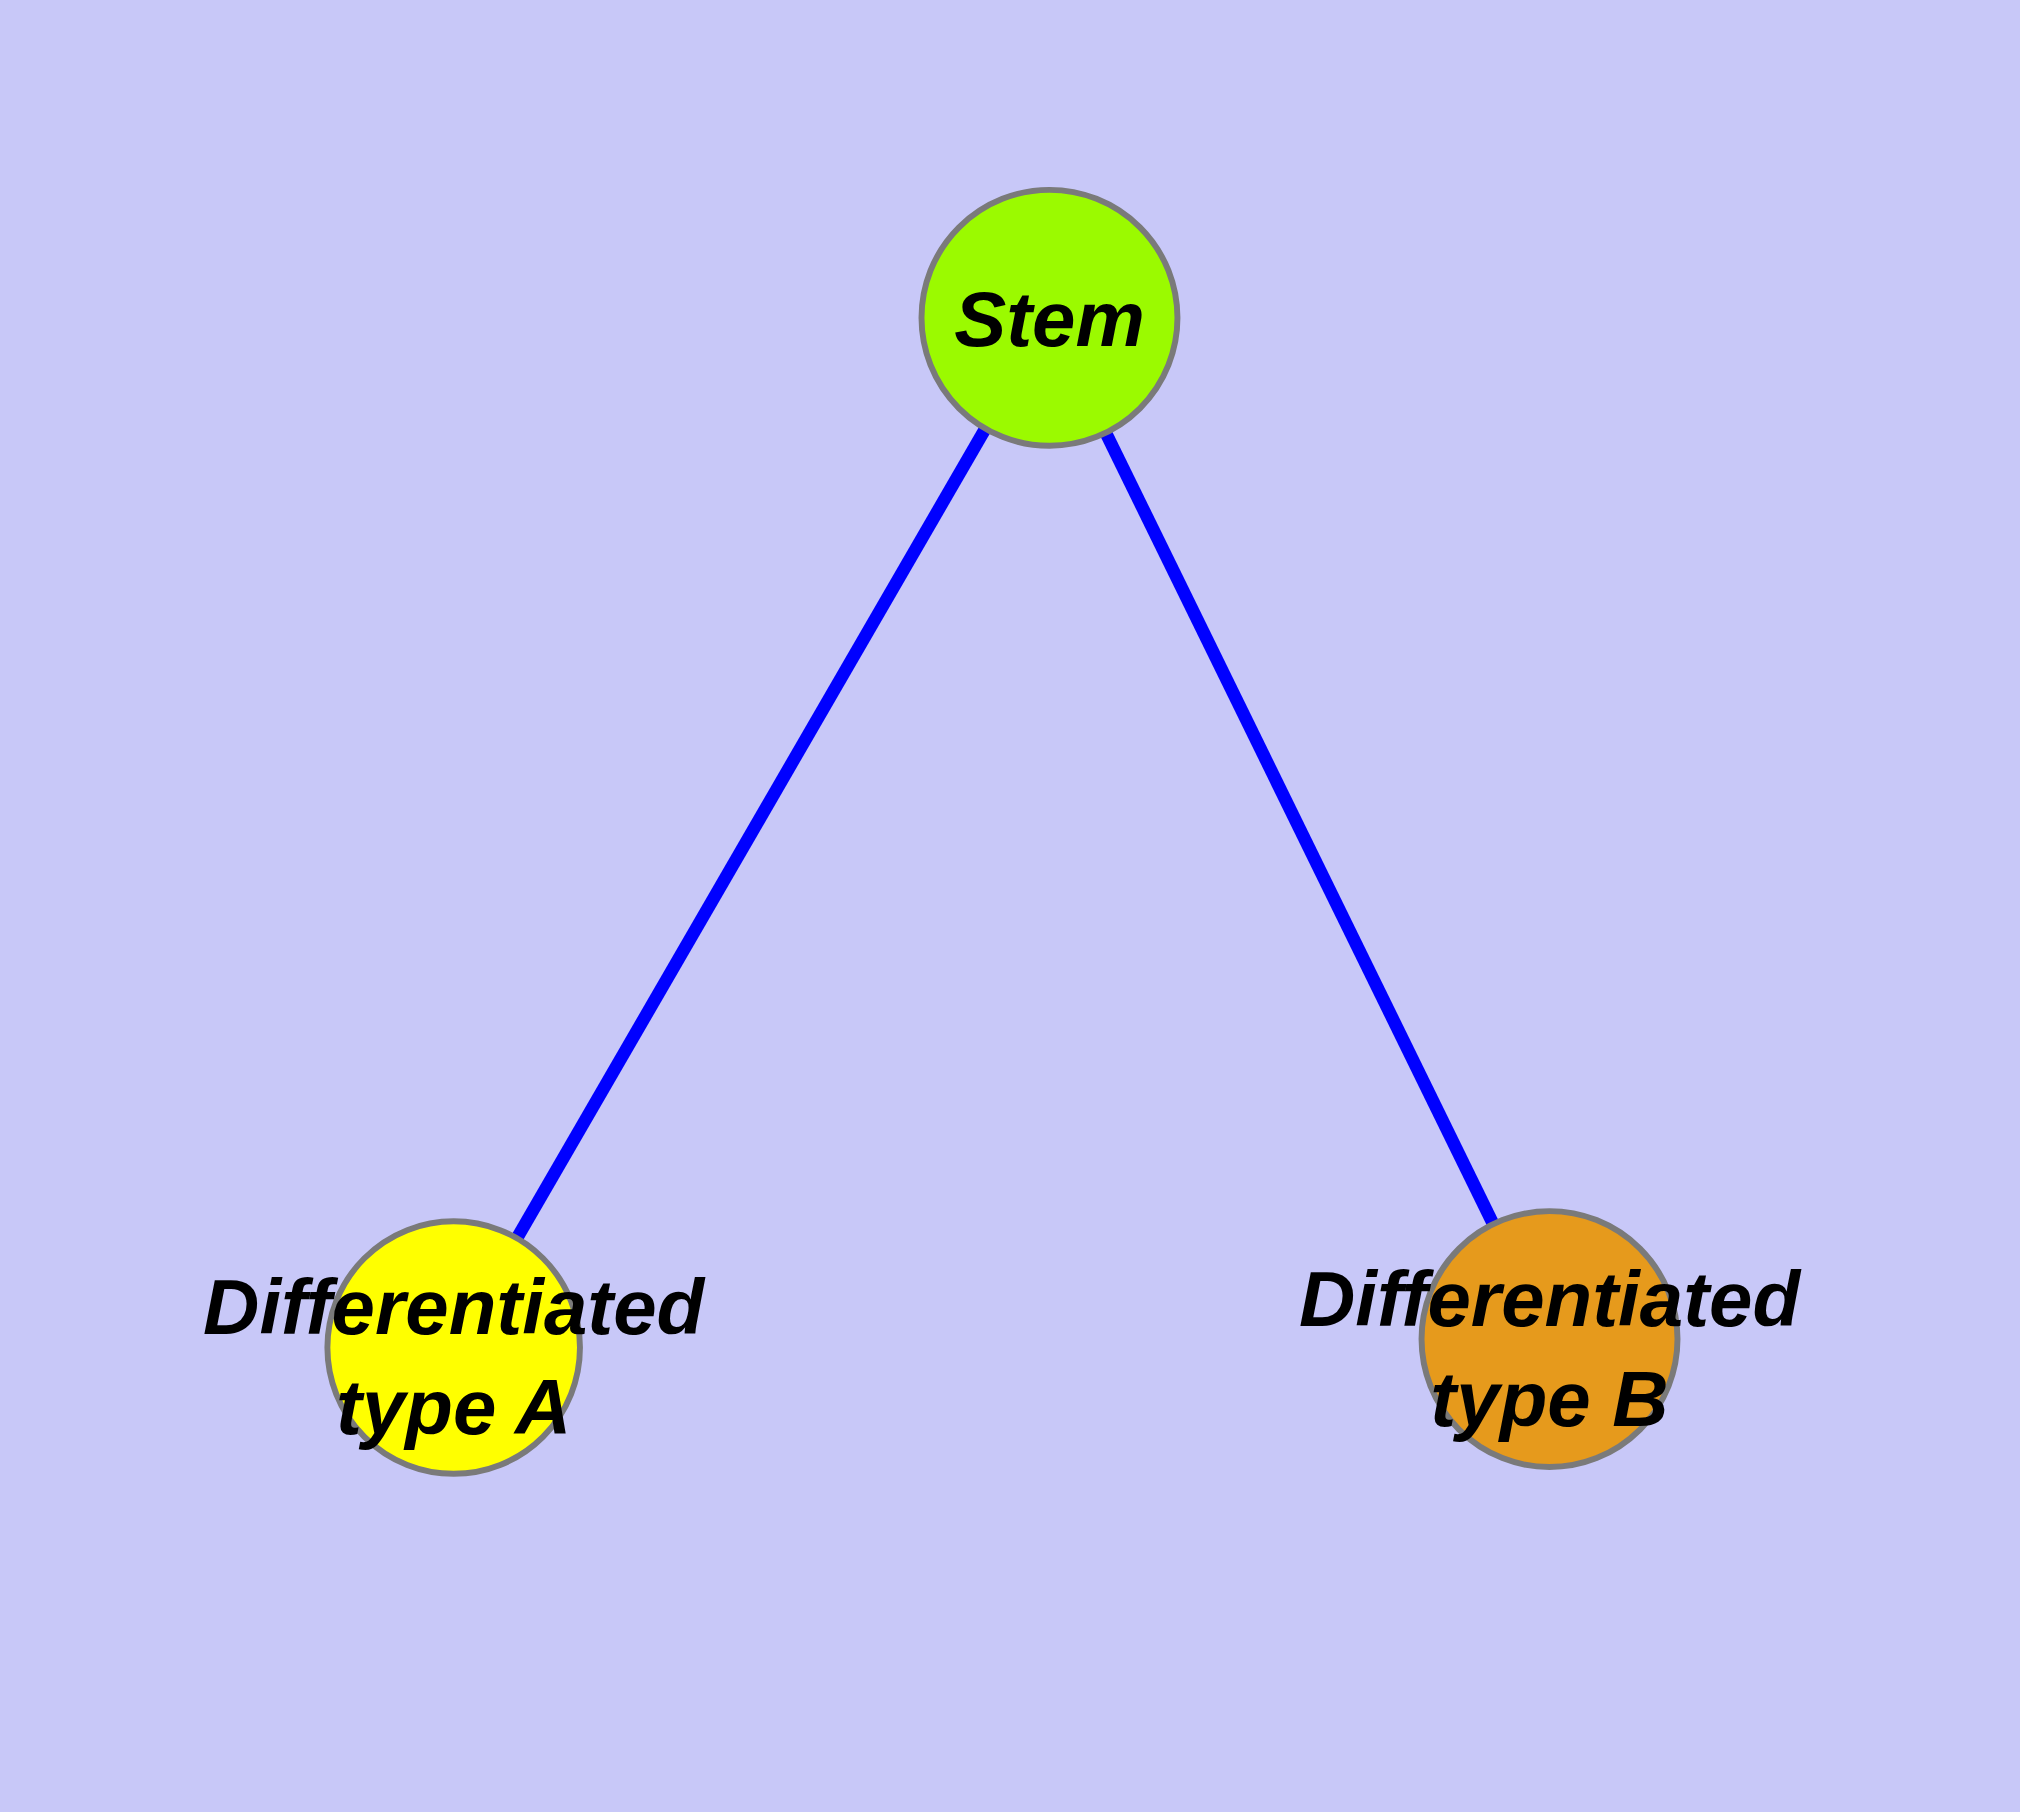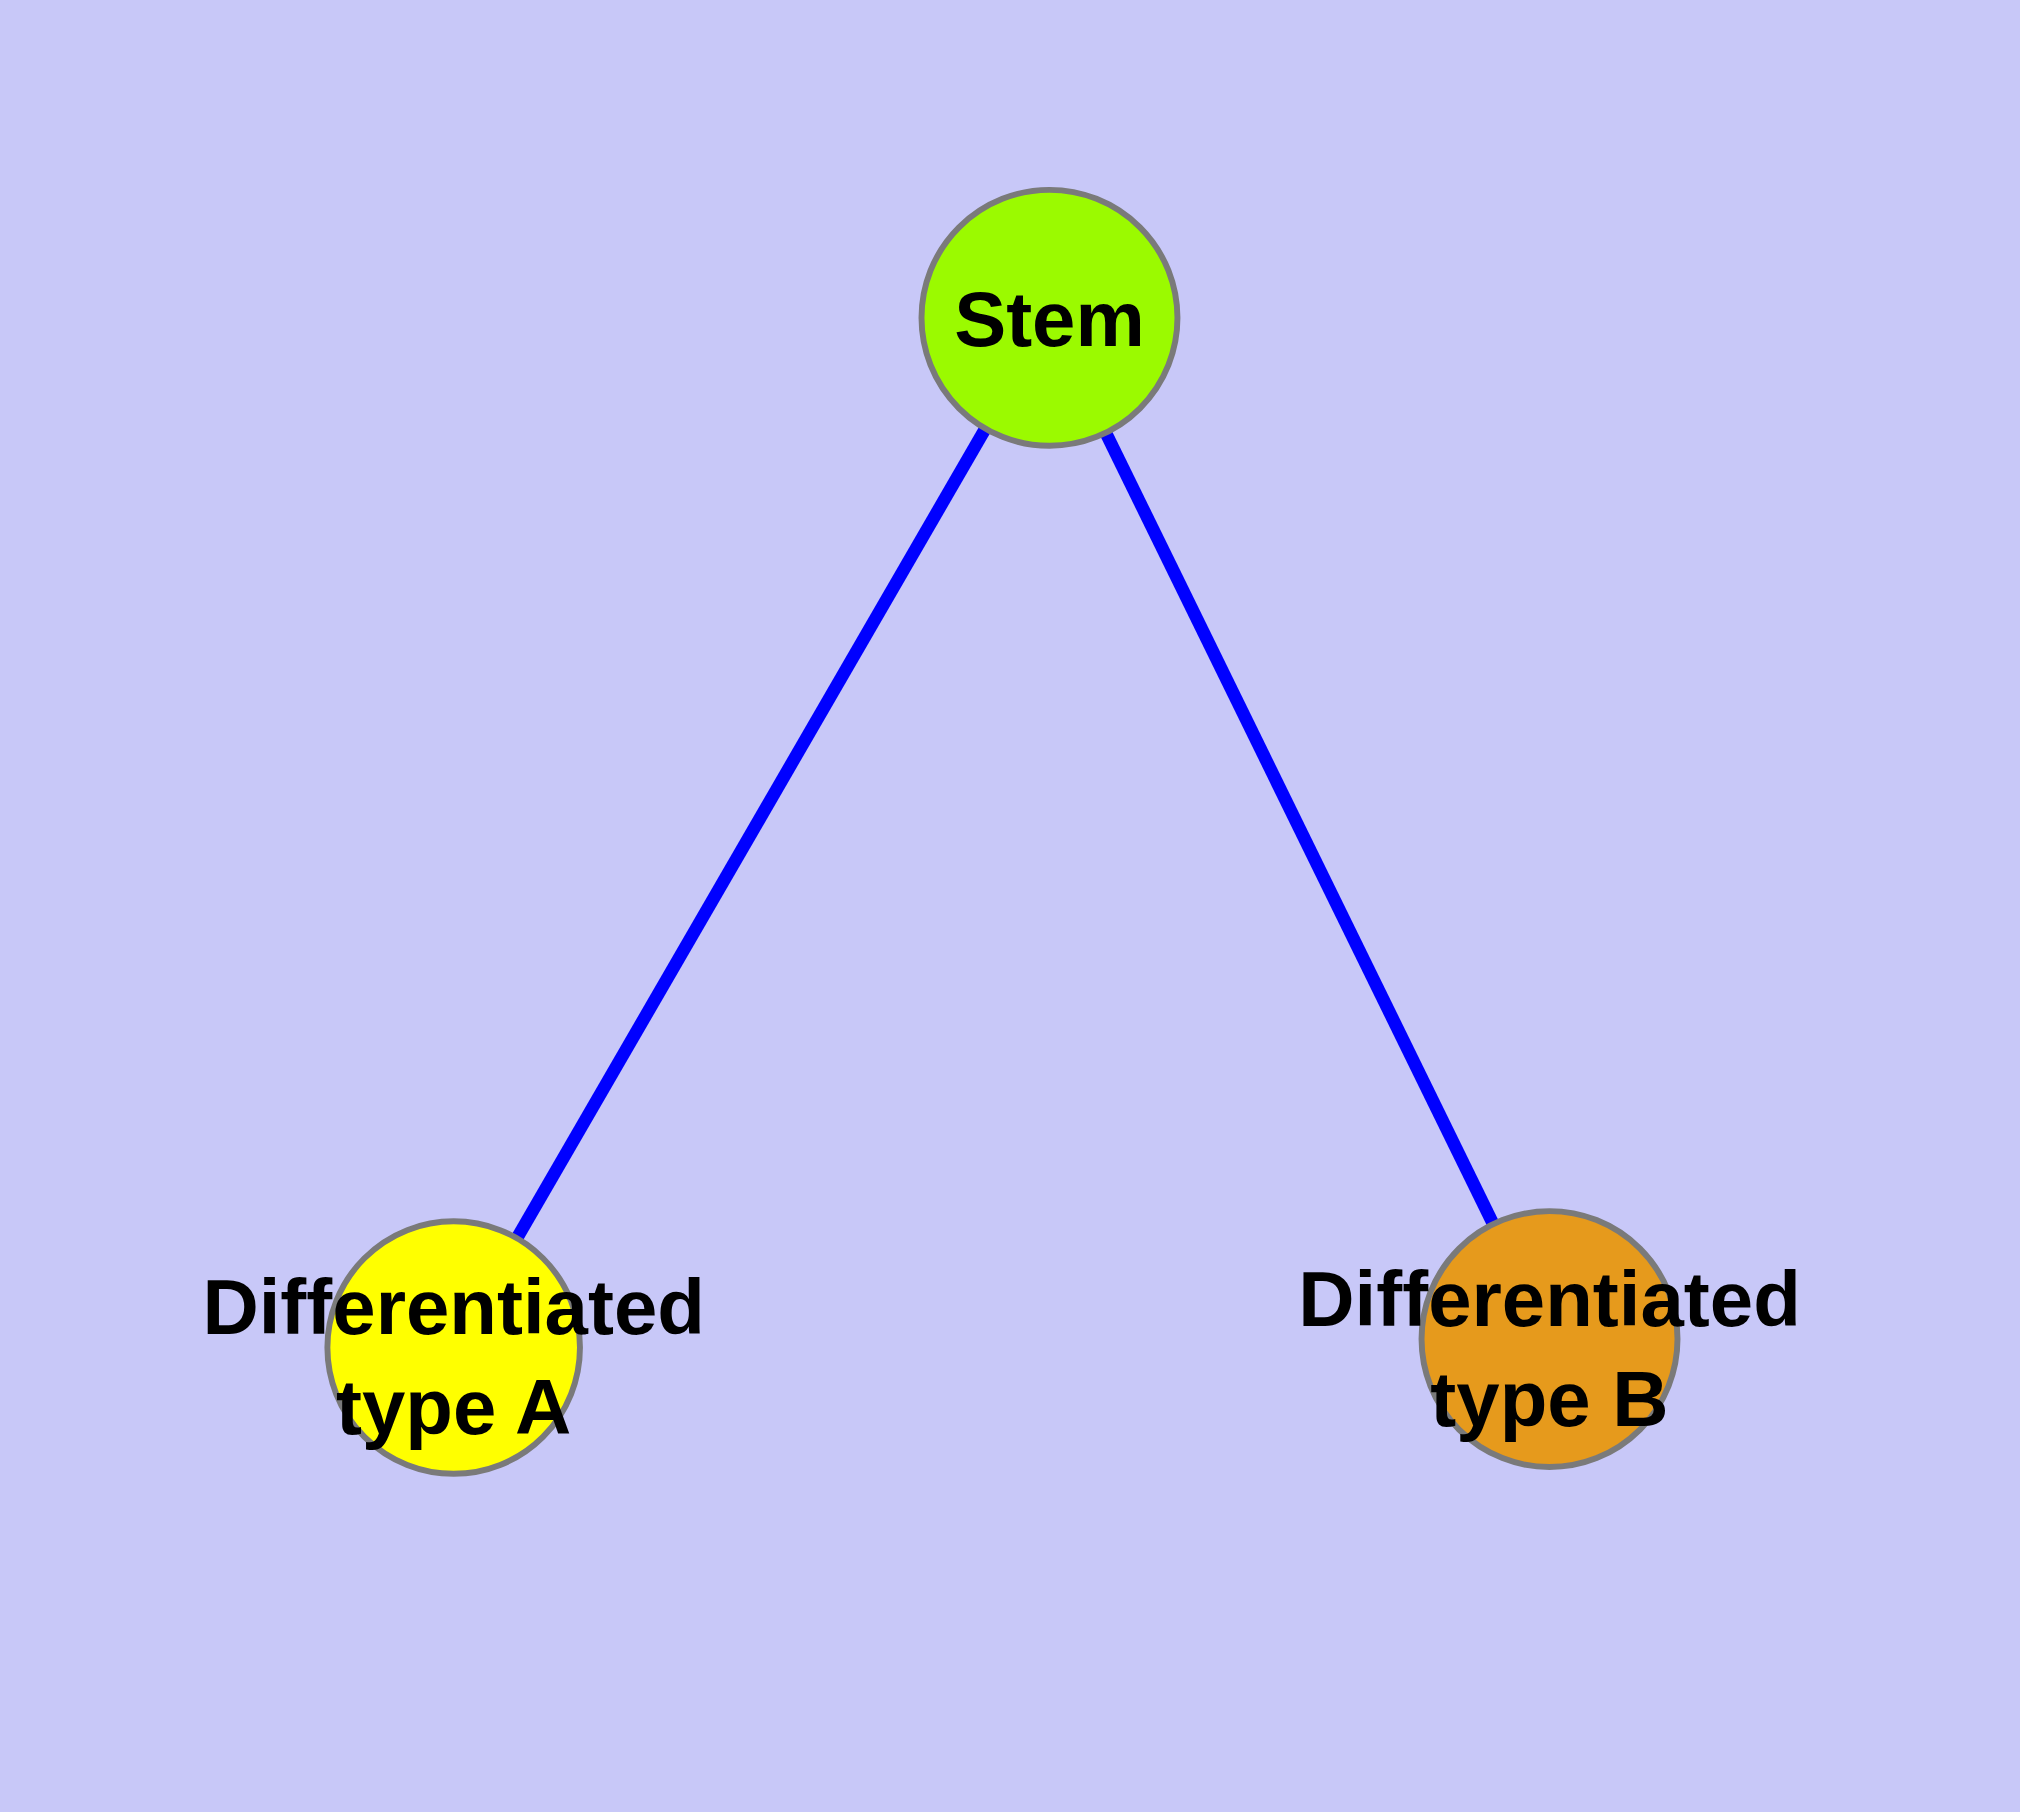--- a/index.html
+++ b/index.html
@@ -6,20 +6,21 @@
     margin: 0;
     padding: 0;
     width: 2021px;
     height: 1812px;
     overflow: hidden;
     font-family: "Liberation Sans", sans-serif;
   }
   .canvas-wrap {
     width: 2021px;
     height: 1780px;
+    font-style: italic;
   }
   svg {
     display: block;
   }
   text {
     font-family: "Liberation Sans", "DejaVu Sans", sans-serif;
     font-weight: bold;
   }
 </style>
 </head>

